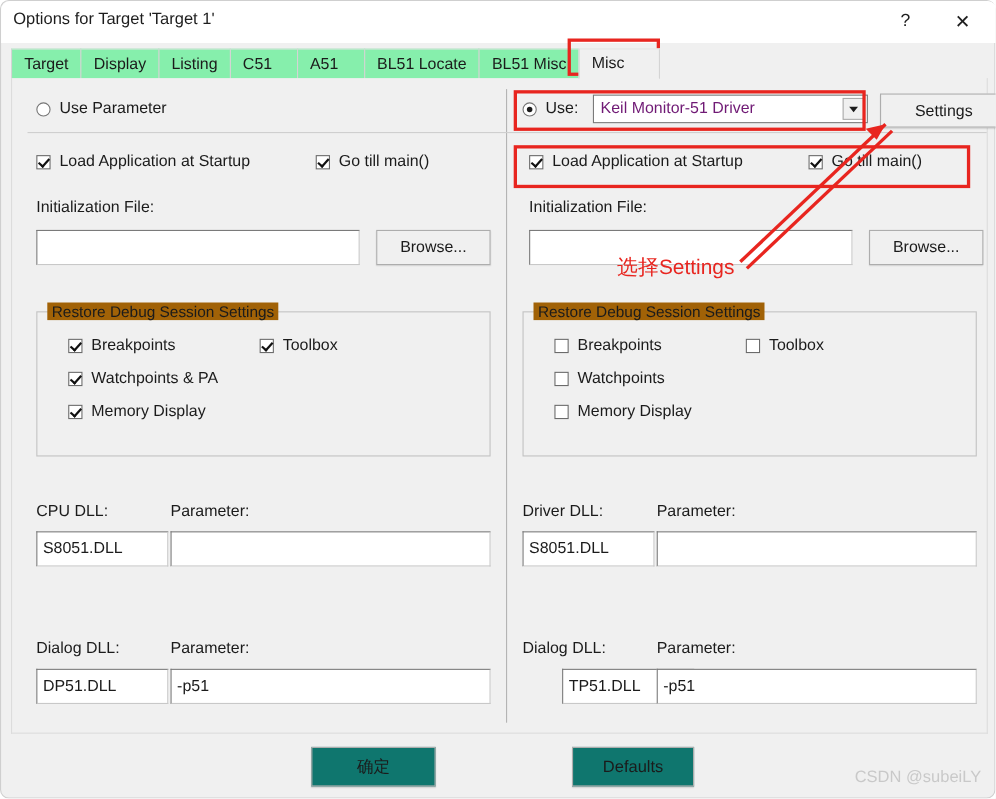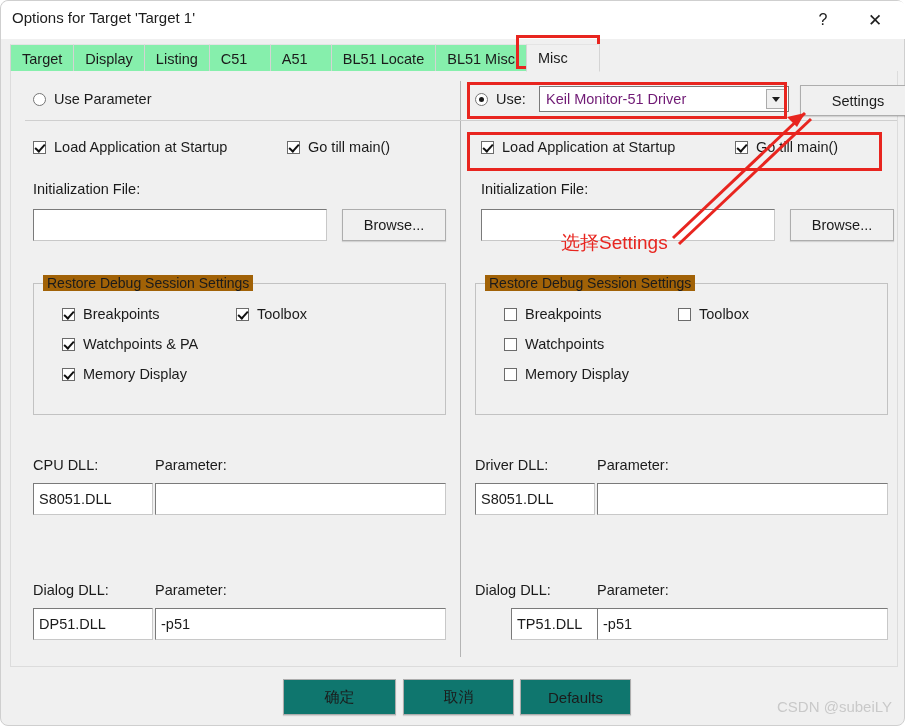--- a/index.html
+++ b/index.html
@@ -331,21 +331,20 @@
       <div class="field" style="left:134px; top:412px; width:291px; height:32px;"></div>
 
       <div class="lbl" style="left:12px; top:511px;">Dialog DLL:</div>
       <div class="lbl" style="left:134px; top:511px;">Parameter:</div>
       <div class="field" style="left:12px; top:537px; width:120px; height:32px;margin-left:36px;">TP51.DLL</div>
       <div class="field" style="left:134px; top:537px; width:291px; height:32px;">-p51</div>
     </div>
   </div>
 
   <div class="bottom-btn" style="left:282px; width:113px;">确定</div>
-  <div class="bottom-btn" style="left:402px; width:111px;">取消</div>
   <div class="bottom-btn" style="left:519px; width:111px;">Defaults</div>
 
   <div id="watermark">CSDN @subeiLY</div>
 
   <div class="redbox" style="left:515px; top:34px; width:84px; height:34px;"></div>
   <div class="redbox" style="left:466px; top:81px; width:320px; height:37px;"></div>
   <div class="redbox" style="left:466px; top:131px; width:415px; height:39px;"></div>
   <div id="anno-text">选择Settings</div>
   <svg id="anno-arrow" width="905" height="726">
     <line x1="672" y1="237" x2="804" y2="112" stroke="#e8251f" stroke-width="3"></line>

